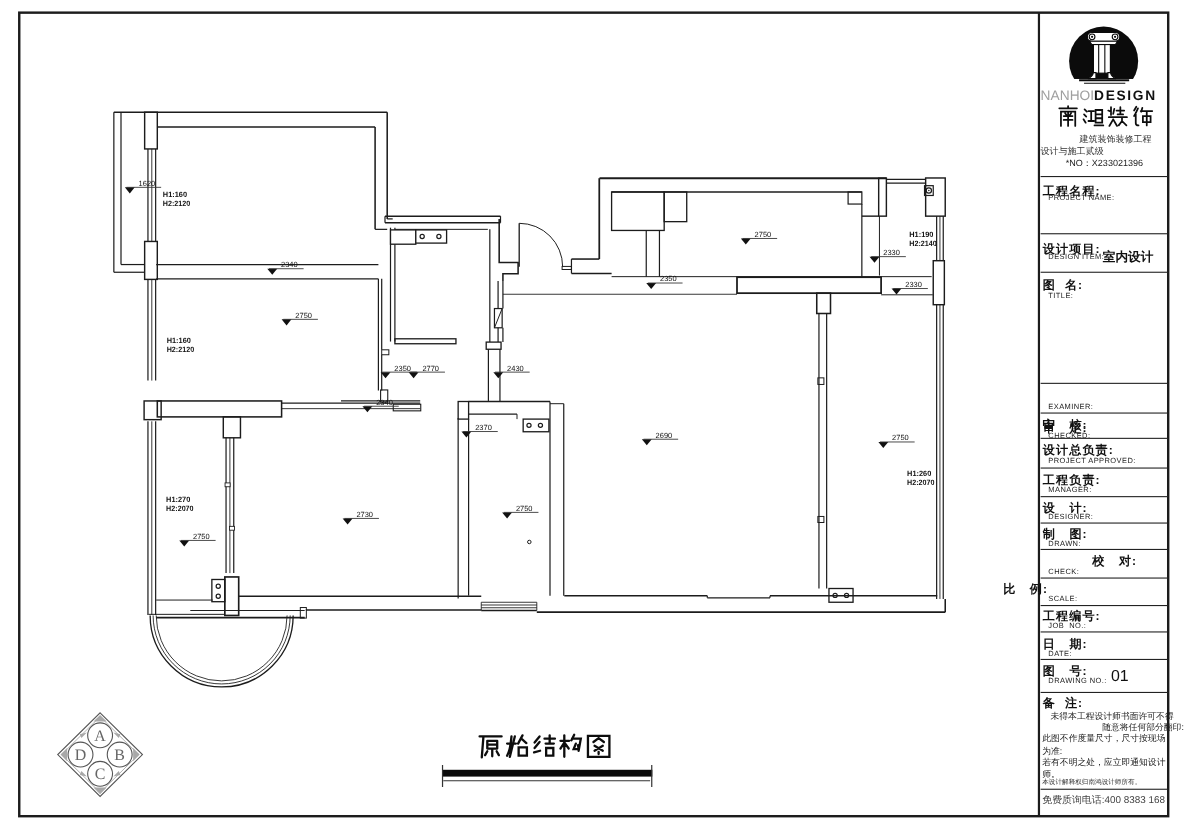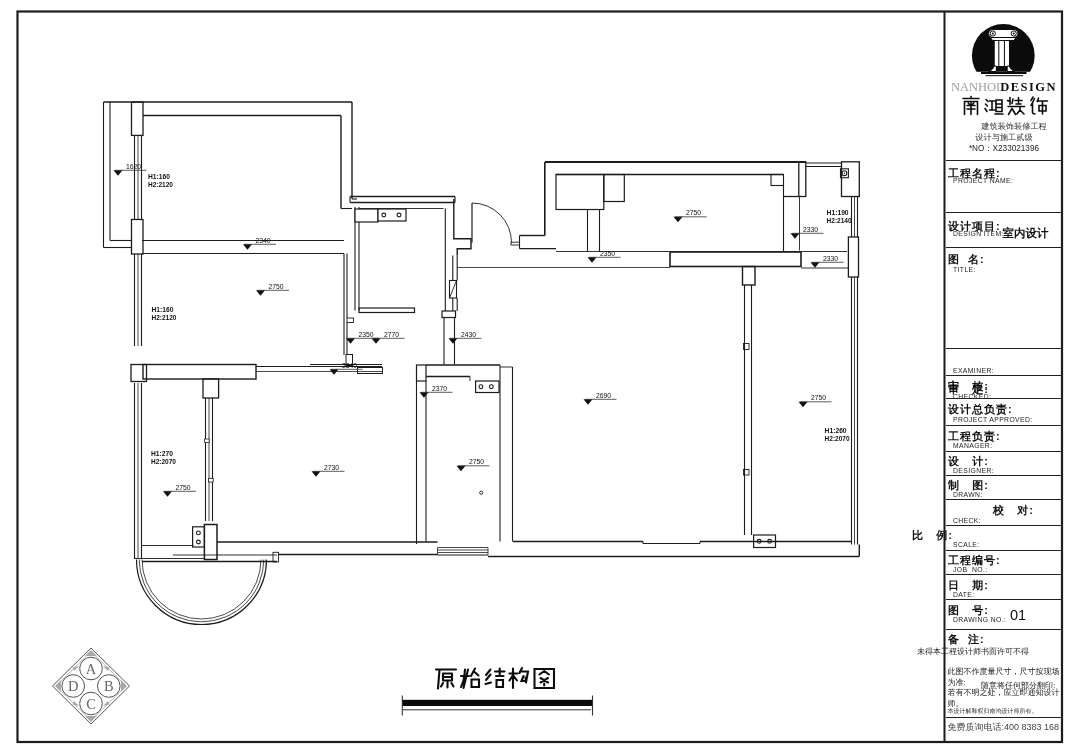--- a/index.html
+++ b/index.html
@@ -584,32 +584,32 @@
 <div class="abs cn" style="left:948px;top:577.5px;font-size:11px;letter-spacing:1px;">日&nbsp;&nbsp;&nbsp;期:</div>
 <div class="abs en" style="left:953px;top:590.5px;font-size:6.8px;letter-spacing:0.4px;">DATE:</div>
 
 <div class="abs cn" style="left:948px;top:602.5px;font-size:11px;letter-spacing:1px;">图&nbsp;&nbsp;&nbsp;号:</div>
 <div class="abs en" style="left:953px;top:616px;font-size:6.8px;letter-spacing:0.4px;">DRAWING&nbsp;NO.:</div>
 
 <div class="abs cn" style="left:1002.5px;top:225.5px;font-size:11.5px;">室内设计</div>
 
 <div class="abs" style="left:1010px;top:606.5px;font-size:14.5px;color:#111;">01</div>
 
-<div class="abs" style="left:946px;top:79.5px;width:116px;text-align:center;font-size:12.5px;color:#9f9f9f;white-space:nowrap;font-family:Liberation Serif, serif;">NANHOI<span style="color:#111;font-weight:bold;letter-spacing:1.5px;">DESIGN</span></div>
+<div class="abs" style="left:946px;top:79.5px;width:93px;text-align:center;font-size:12.5px;color:#9f9f9f;white-space:nowrap;">NANHOI<span style="color:#111;font-weight:bold;letter-spacing:1.5px;">DESIGN</span></div>
 
 <div class="abs" style="left:946px;top:121px;width:136px;text-align:center;font-size:8.2px;color:#333;">建筑装饰装修工程</div>
 
-<div class="abs" style="left:946px;top:131.5px;width:116px;text-align:center;font-size:8.2px;color:#333;">设计与施工贰级</div>
+<div class="abs" style="left:946px;top:131.5px;width:116px;text-align:left;font-size:8.2px;color:#333;">设计与施工贰级</div>
 
 <div class="abs" style="left:946px;top:143px;width:116px;text-align:center;font-size:8.2px;color:#222;">*NO：X233021396</div>
 
 <div class="abs cn" style="left:948px;top:631.5px;font-size:11px;letter-spacing:1px;">备&nbsp;&nbsp;注:</div>
 
-<div class="abs" style="left:917px;top:645.5px;font-size:8px;color:#222;white-space:nowrap;">未得本工程设计师书面许可不得</div>
-<div class="abs" style="left:981px;top:655.9px;font-size:8px;color:#222;white-space:nowrap;margin-top:24px;">随意将任何部分翻印:</div>
+<div class="abs" style="left:955px;top:645.5px;font-size:8px;color:#222;white-space:nowrap;">未得本工程设计师书面许可不得</div>
+<div class="abs" style="left:1002px;top:655.9px;font-size:8px;color:#222;white-space:nowrap;">随意将任何部分翻印:</div>
 <div class="abs" style="left:947.5px;top:666.3px;font-size:8px;color:#222;white-space:nowrap;">此图不作度量尺寸，尺寸按现场</div>
 <div class="abs" style="left:947.5px;top:676.6999999999999px;font-size:8px;color:#222;white-space:nowrap;">为准:</div>
 <div class="abs" style="left:947.5px;top:687.0999999999999px;font-size:8px;color:#222;white-space:nowrap;">若有不明之处，应立即通知设计</div>
 <div class="abs" style="left:947.5px;top:697.4999999999999px;font-size:8px;color:#222;white-space:nowrap;">师。</div>
 
 <div class="abs" style="left:947.5px;top:706.5px;font-size:6px;color:#333;white-space:nowrap;">本设计解释权归南鸿设计师所有。</div>
 
 <div class="abs" style="left:947.5px;top:720.5px;font-size:9px;color:#444;white-space:nowrap;">免费质询电话:400&nbsp;8383&nbsp;168</div>
 
 </body></html>

